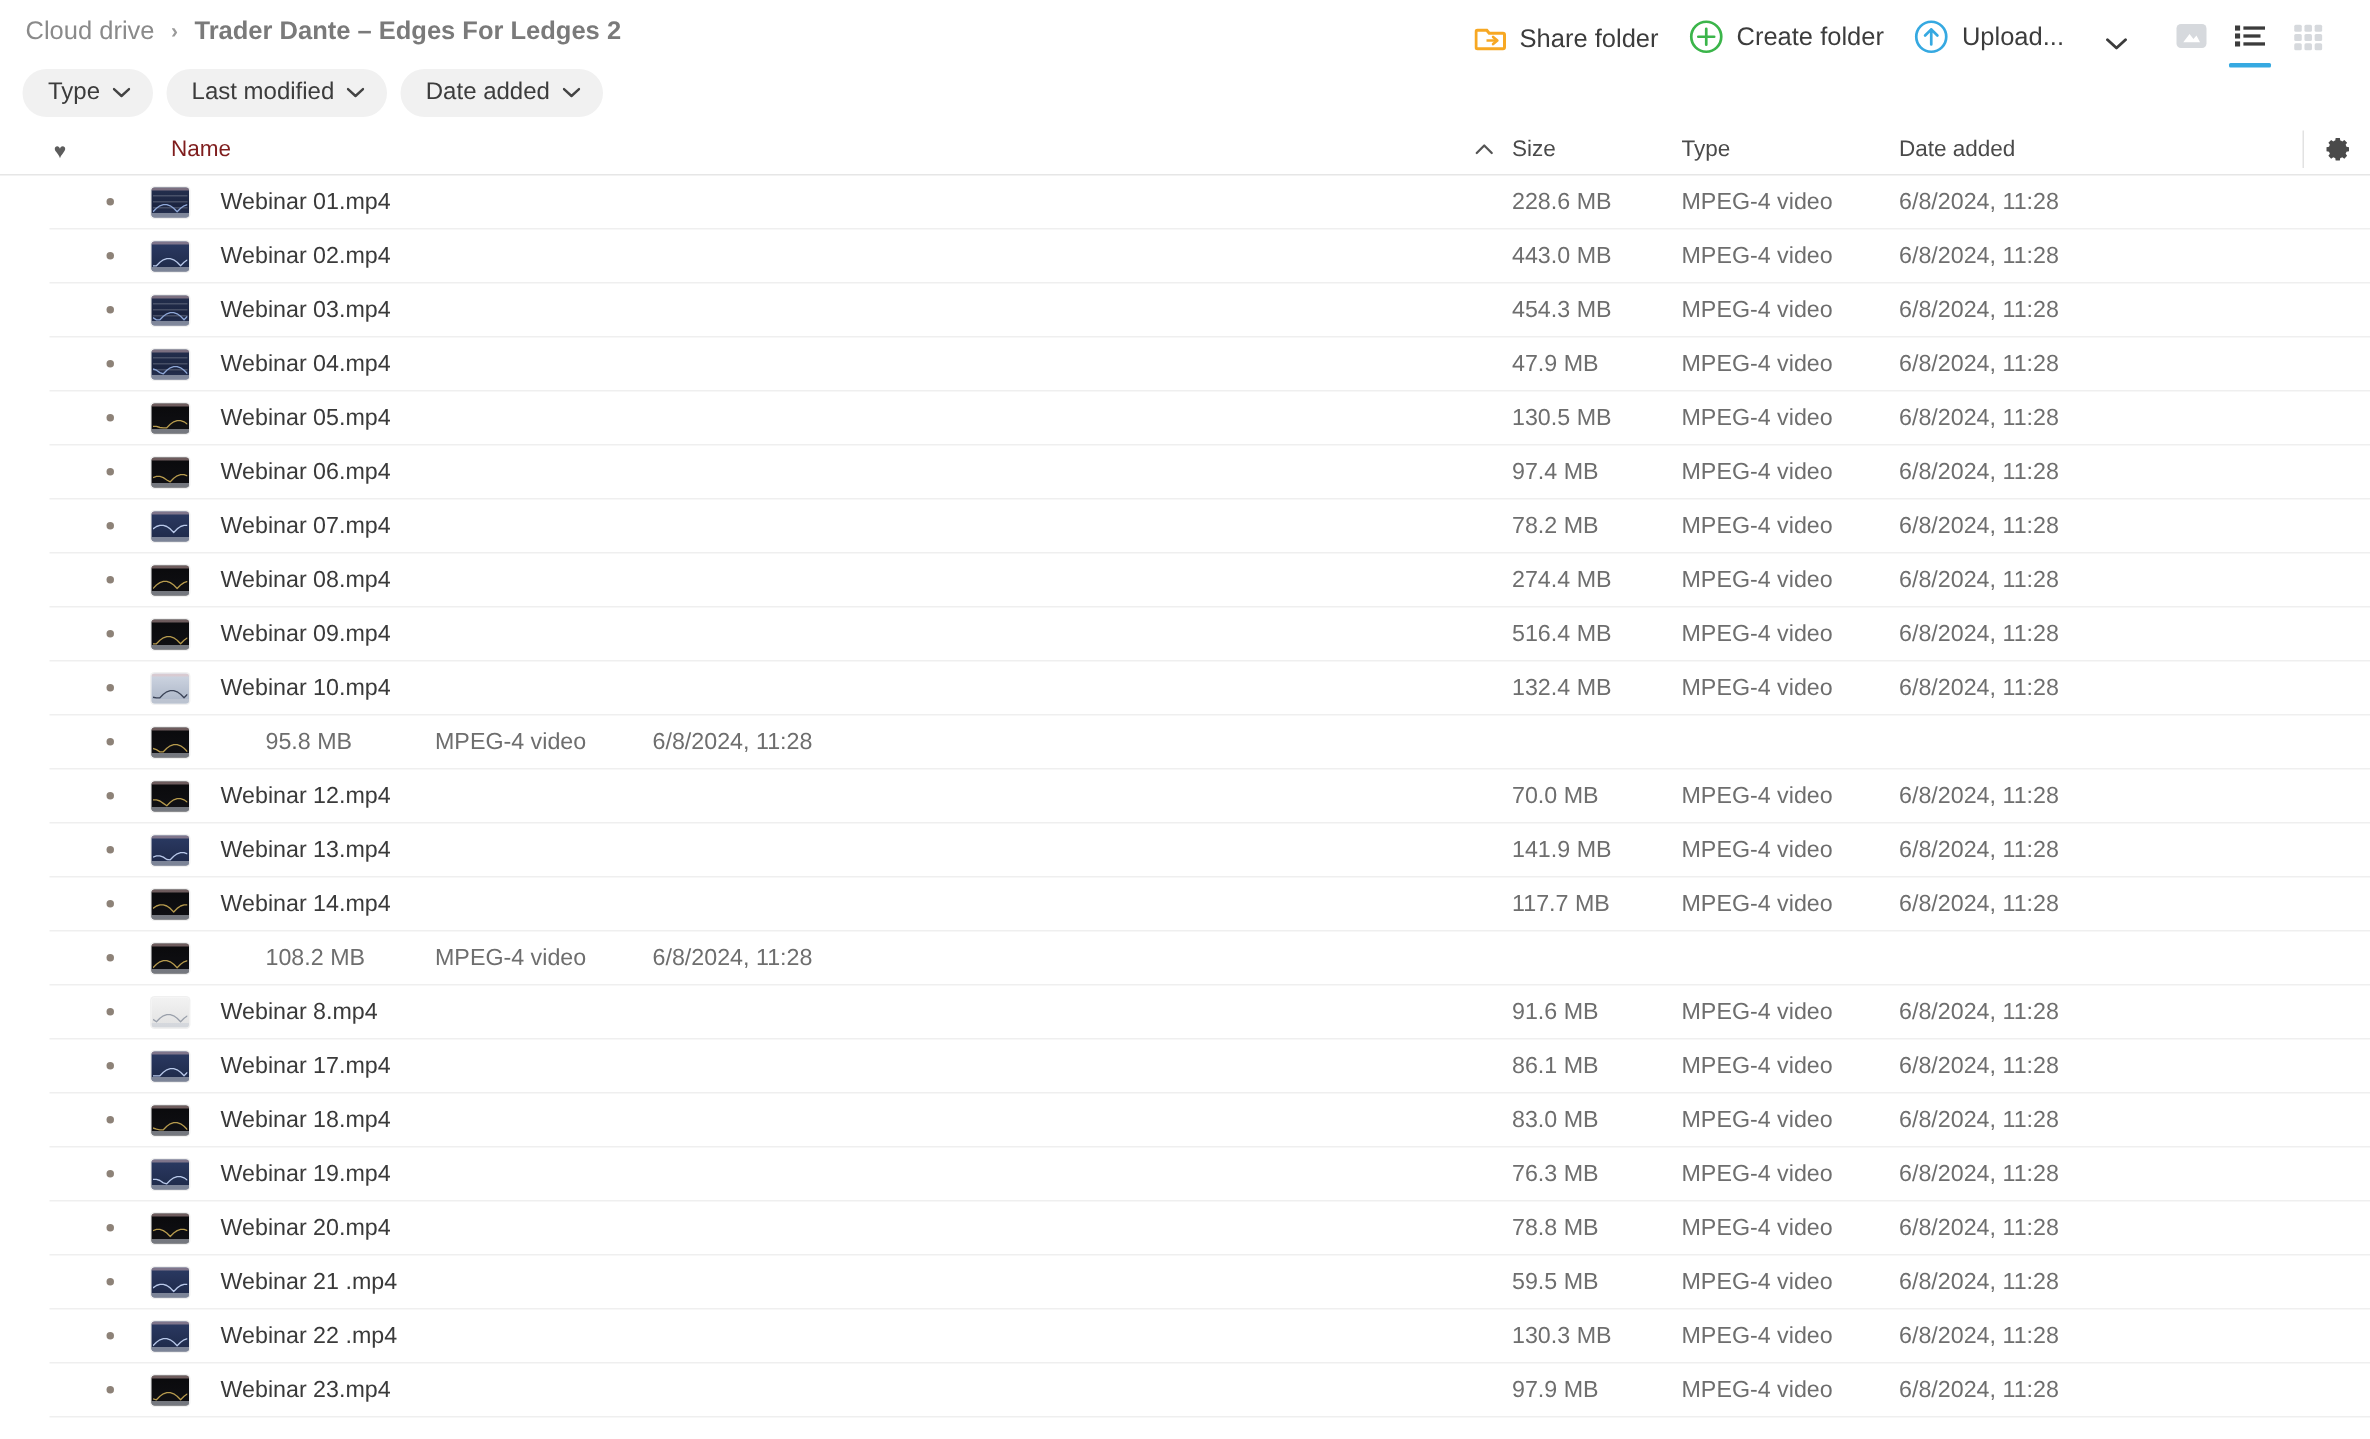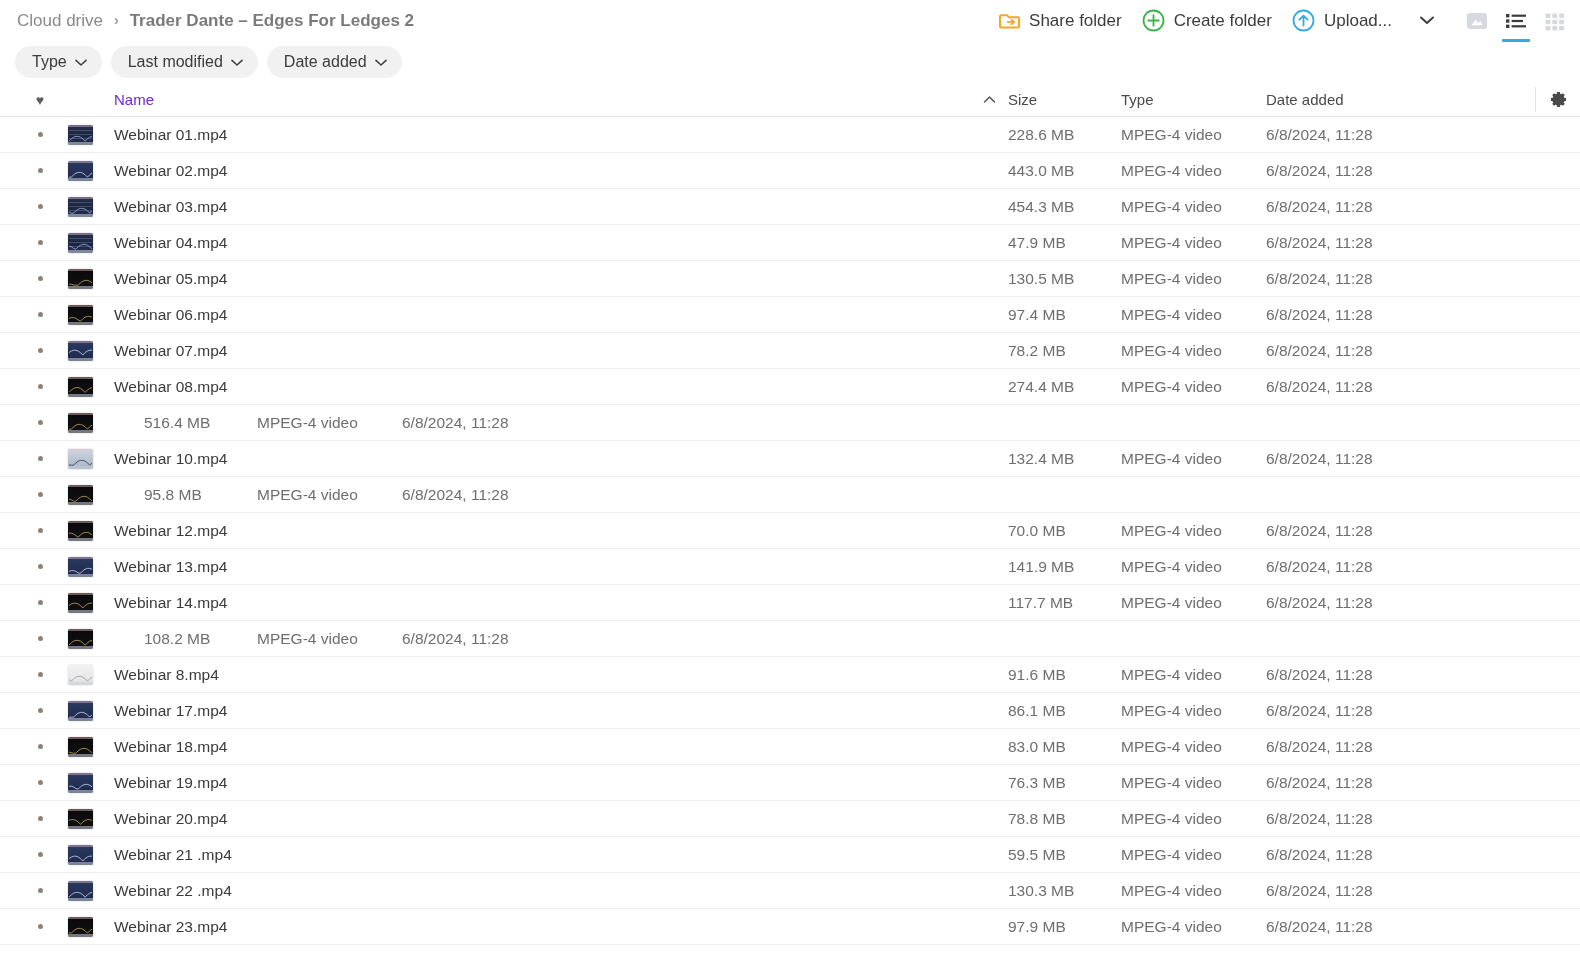--- a/index.html
+++ b/index.html
@@ -33,25 +33,25 @@
   .crumb-sep {
     color: #9a9a9a;
     font-size: 14px;
     font-weight: bold;
     transform: translateY(1px);
   }
   .crumb-current { color: #7a7a7a; font-weight: bold; }
 
   .topbar-actions {
     position: absolute;
-    right: 8px;
+    right: 24px;
     top: 0;
     height: 41px;
     display: flex;
-    align-items: center;
+    align-items: flex-end;
     gap: 0;
   }
 
   .tb-btn {
     display: flex;
     align-items: center;
     gap: 9px;
     font-size: 17px;
     color: #3c3c3c;
     padding: 5px 10px;
@@ -126,42 +126,42 @@
 
   .thead {
     display: flex;
     align-items: center;
     height: 34px;
     border-bottom: 1px solid #e6e6e6;
     font-size: 15px;
     color: #4a4a4a;
     position: relative;
   }
-  .tbody { width: 100%; }
+  .tbody { width: 100%; padding-left: 33px; }
 
   .trow {
     display: flex;
     align-items: center;
     height: 36px;
     border-bottom: 1px solid #efefef;
     font-size: 15.5px;
     color: #3a3a3a;
     cursor: pointer;
   }
 
   .c-fav   { width: 36px; flex: 0 0 36px; display:flex; align-items:center; justify-content:center; margin-left: 22px;}
   .c-icon  { width: 48px; flex: 0 0 48px; display:flex; align-items:center; justify-content:flex-start; padding-left:10px;}
   .c-name  { flex: 1 1 auto; padding-left: 8px; overflow: hidden; white-space: nowrap; text-overflow: ellipsis; }
   .c-sort  { width: 38px; flex: 0 0 38px; display:flex; align-items:center; justify-content:center; }
   .c-size  { width: 113px; flex: 0 0 113px; color:#6e6e6e; }
   .c-type  { width: 145px; flex: 0 0 145px; color:#6e6e6e; }
   .c-date  { width: 270px; flex: 0 0 270px; color:#6e6e6e; }
   .c-gear  { width: 44px;  flex: 0 0 44px; display:flex; align-items:center; justify-content:center; }
 
-  .thead .c-name { color:#6d28d9; padding-left:8px; }
+  .thead .c-name { color:#7f1d1d; padding-left:8px; }
   .thead .c-size, .thead .c-type, .thead .c-date { color:#4a4a4a; }
 
   .heart { color:#5c5c5c; font-size:14px; }
   .dot {
     width: 5px; height: 5px;
     border-radius: 50%;
     background: #8d8278;
     display:block;
   }
 
@@ -535,20 +535,21 @@
           <span class="thumb" style="background: linear-gradient(rgb(10, 10, 12) 0%, rgb(16, 16, 20) 100%);">
             <span class="topbar2"></span>
             <span class="trace">
               <svg viewBox="0 0 24 9" preserveAspectRatio="none">
                 <polyline points="0,8.2 2.4,8.2 4.8,5.8 7.199999999999999,4.2 9.6,3.4 12,3.4 14.399999999999999,4.2 16.8,5.8 19.2,8.2 21.599999999999998,5.8 24,4.2" fill="none" stroke="#b79b4e" stroke-width="0.9" stroke-linejoin="round"></polyline>
               </svg>
             </span>
             <span class="bottombar"></span>
           </span>
         </div>
+        <div class="c-name">Webinar 09.mp4</div>
         <div class="c-sort"></div>
         <div class="c-size">516.4 MB</div>
         <div class="c-type">MPEG-4 video</div>
         <div class="c-date">6/8/2024, 11:28</div>
         <div class="c-gear"></div>
       </div>
       <div class="trow">
         <div class="c-fav">
           <span class="dot"></span>
         </div>

